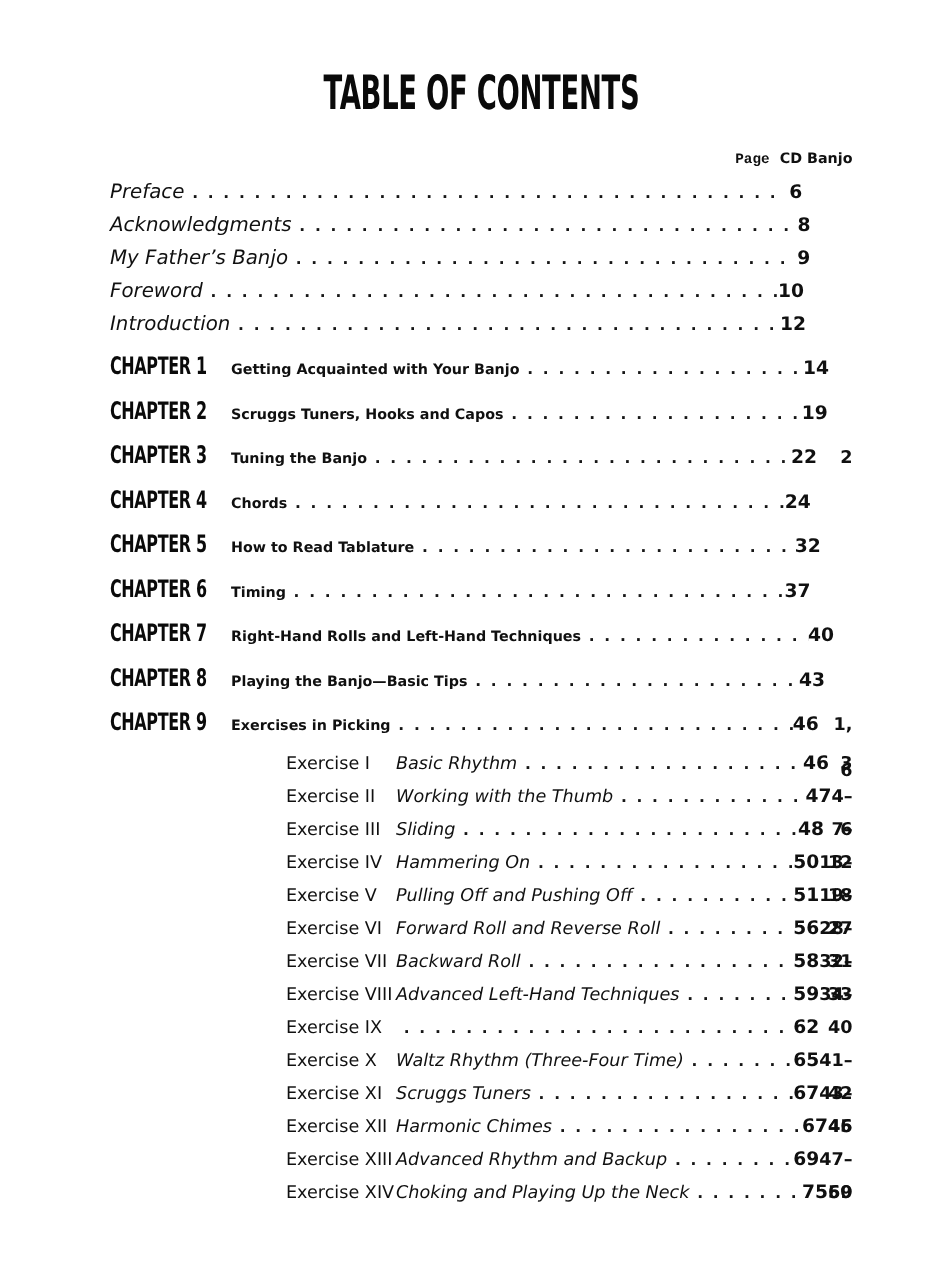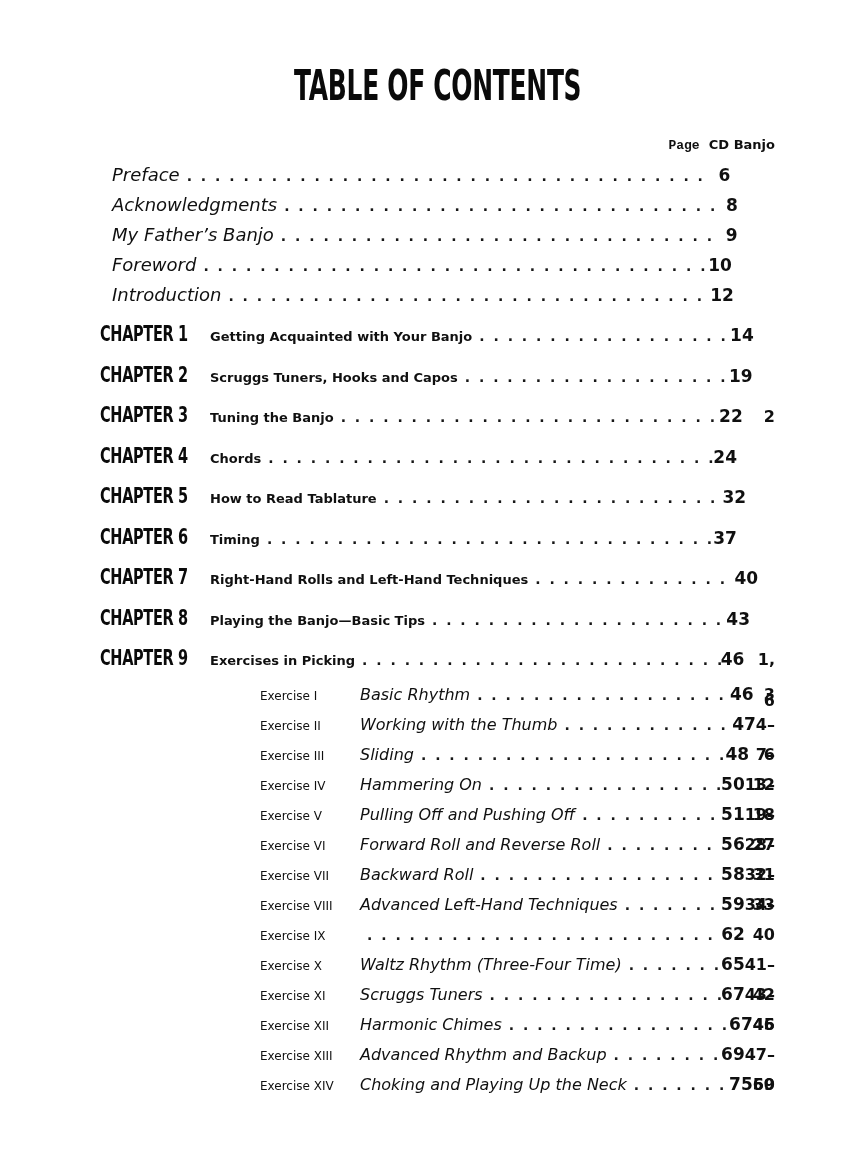--- a/index.html
+++ b/index.html
@@ -41,40 +41,40 @@
     color: #161616;
   }
   .leader::after {
     content: ". . . . . . . . . . . . . . . . . . . . . . . . . . . . . . . . . . . . . . . . . . . . . . . . . . . . . . . . . . . .";
   }
   .page-no  { width: 36px; text-align: right; font-weight: bold; font-size: 17px; }
   .track-no { width: 73px; text-align: right; font-weight: bold; font-size: 16px; }
 
   
   .front-matter { margin-top: 6px; }
-  .fm-row { height: 30px; line-height: 30px; margin-left: 12px; }
+  .fm-row { height: 30px; line-height: 30px; }
   .fm-title { font-size: 18px; font-style: italic; white-space: nowrap; }
 
   
   .chapters { margin-top: 4px; }
   .ch-row { height: 40.5px; line-height: 40.5px; }
   .ch-label-cell { width: 110px; flex: 0 0 110px; }
   .ch-label {
     display: inline-block;
     font-size: 22px; font-weight: bold; letter-spacing: -0.5px;
     white-space: nowrap;
     transform: scaleX(0.66); transform-origin: left;
     color: #0a0a0a;
   }
   .ch-title { font-size: 13px; font-weight: bold; white-space: nowrap; }
 
   
   .exercises { margin-top: 0; }
   .ex-row { height: 30px; line-height: 30px; margin-left: 160px; }
-  .ex-label { width: 100px; flex: 0 0 100px; font-size: 12px; white-space: nowrap; }
+  .ex-label { width: 100px; flex: 0 0 100px; font-size: 16px; white-space: nowrap; }
   .ex-title { font-size: 16px; font-style: italic; white-space: nowrap; }
 </style>
 </head>
 <body>
 
 <div class="page-inner">
 
   <div class="title-wrap">
     <span class="toc-title">TABLE OF CONTENTS</span>
   </div>

